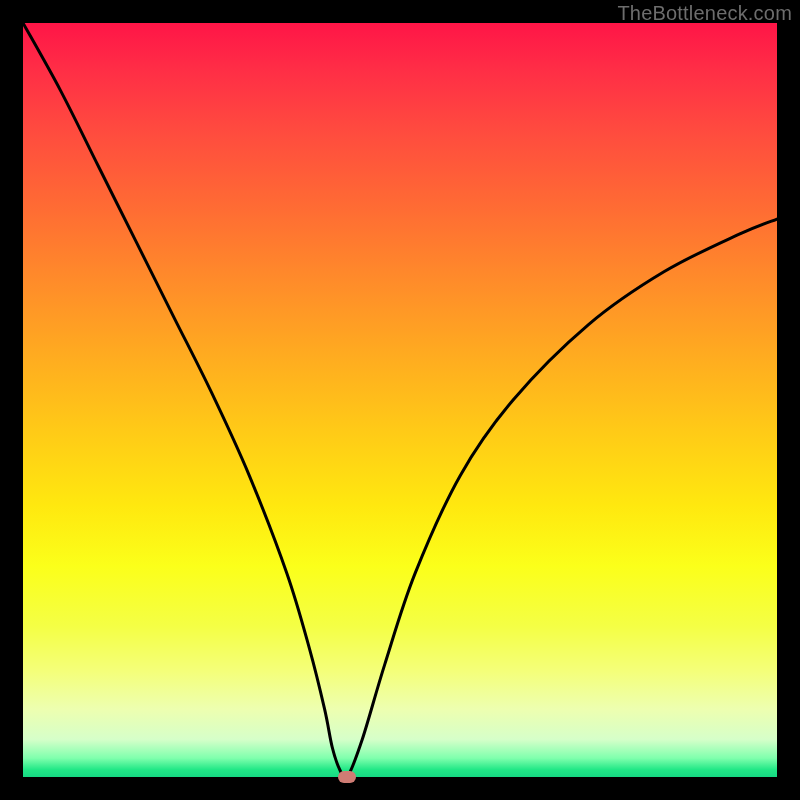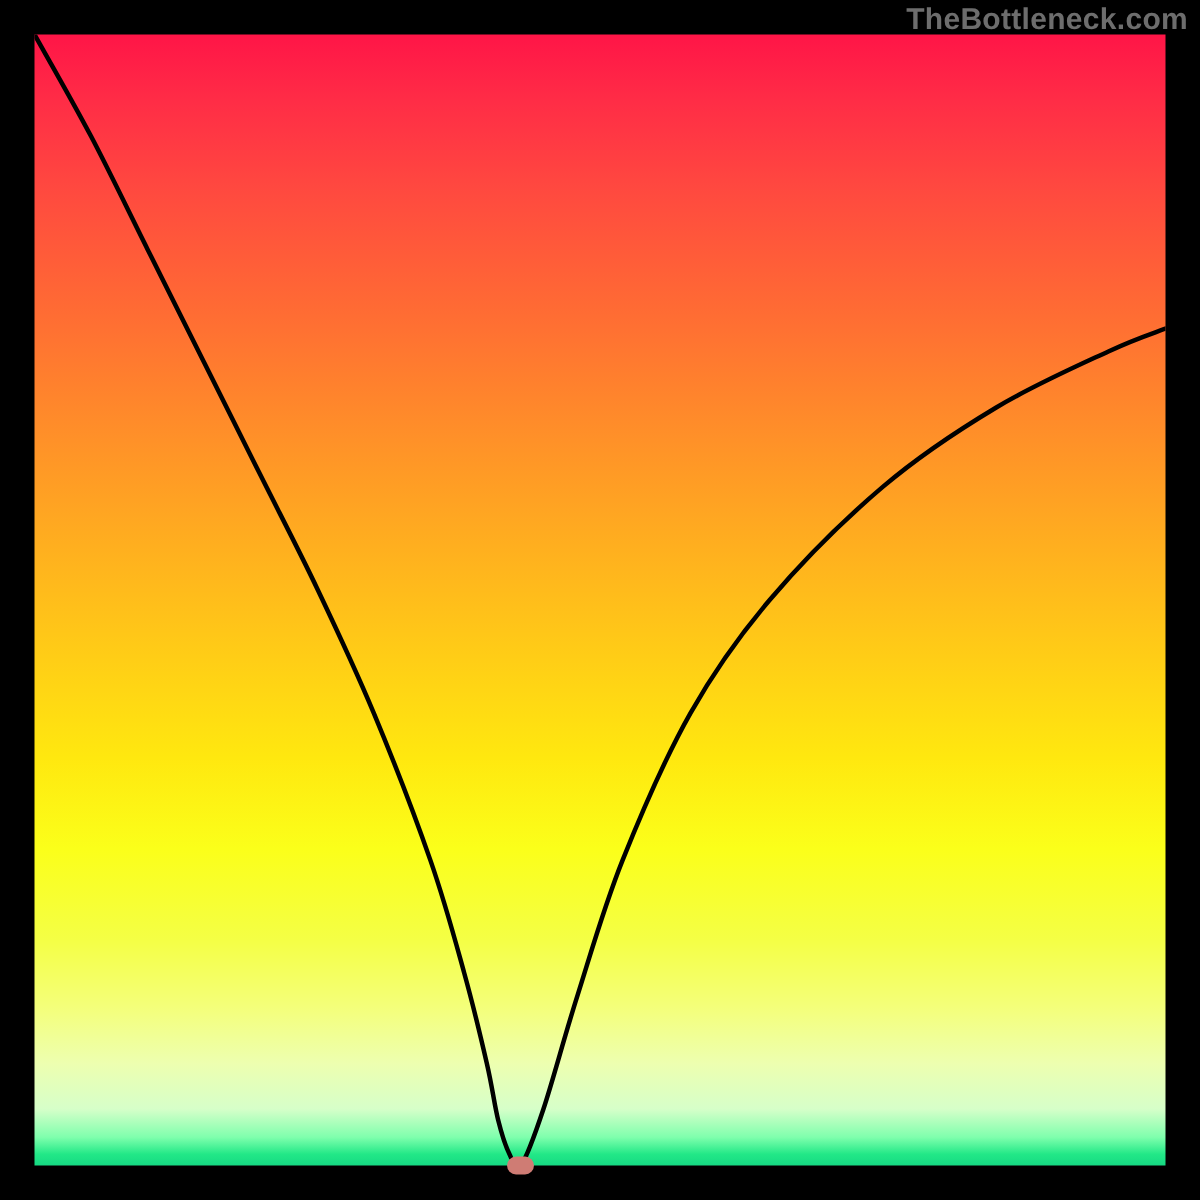--- a/index.html
+++ b/index.html
@@ -58,21 +58,21 @@
     border-radius: 6px / 6px;
     background: #cf7c74;
     transform: translate(-50%, -50%);
   }
   .watermark {
     position: absolute;
     top: 2px;
     right: 8px;
     color: #6d6d6d;
     font-size: 20px;
-    font-weight: 700;
+    font-weight: 400;
     letter-spacing: 0.2px;
     user-select: none;
   }
 </style>
 </head>
 <body>
 
 <div class="frame">
 
   <div class="plot">

